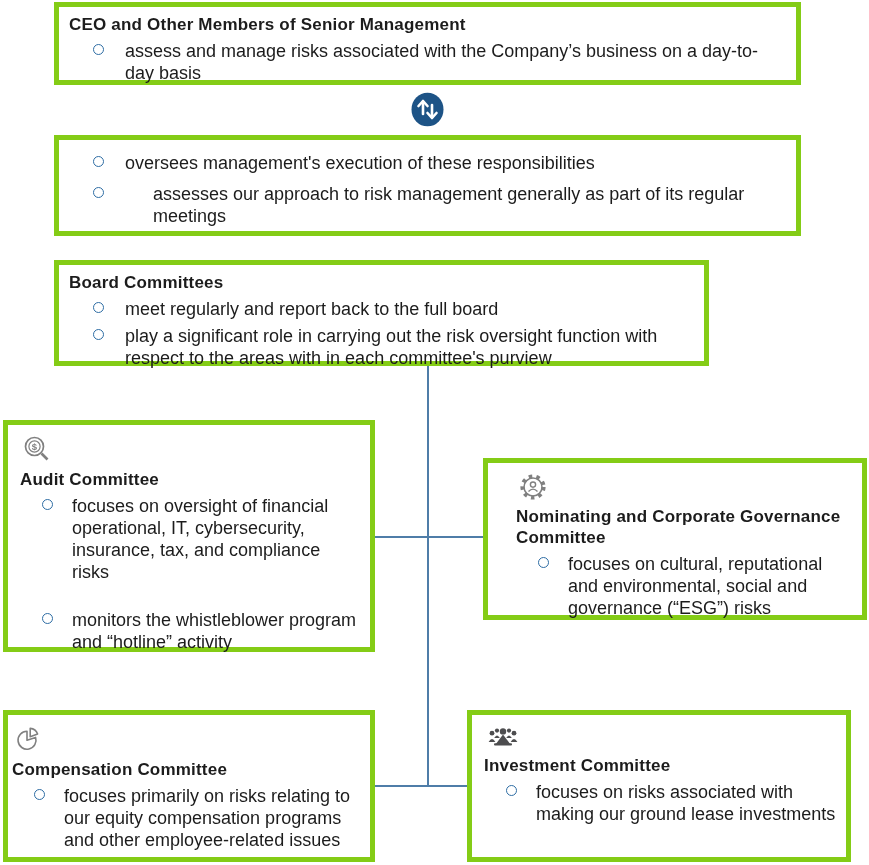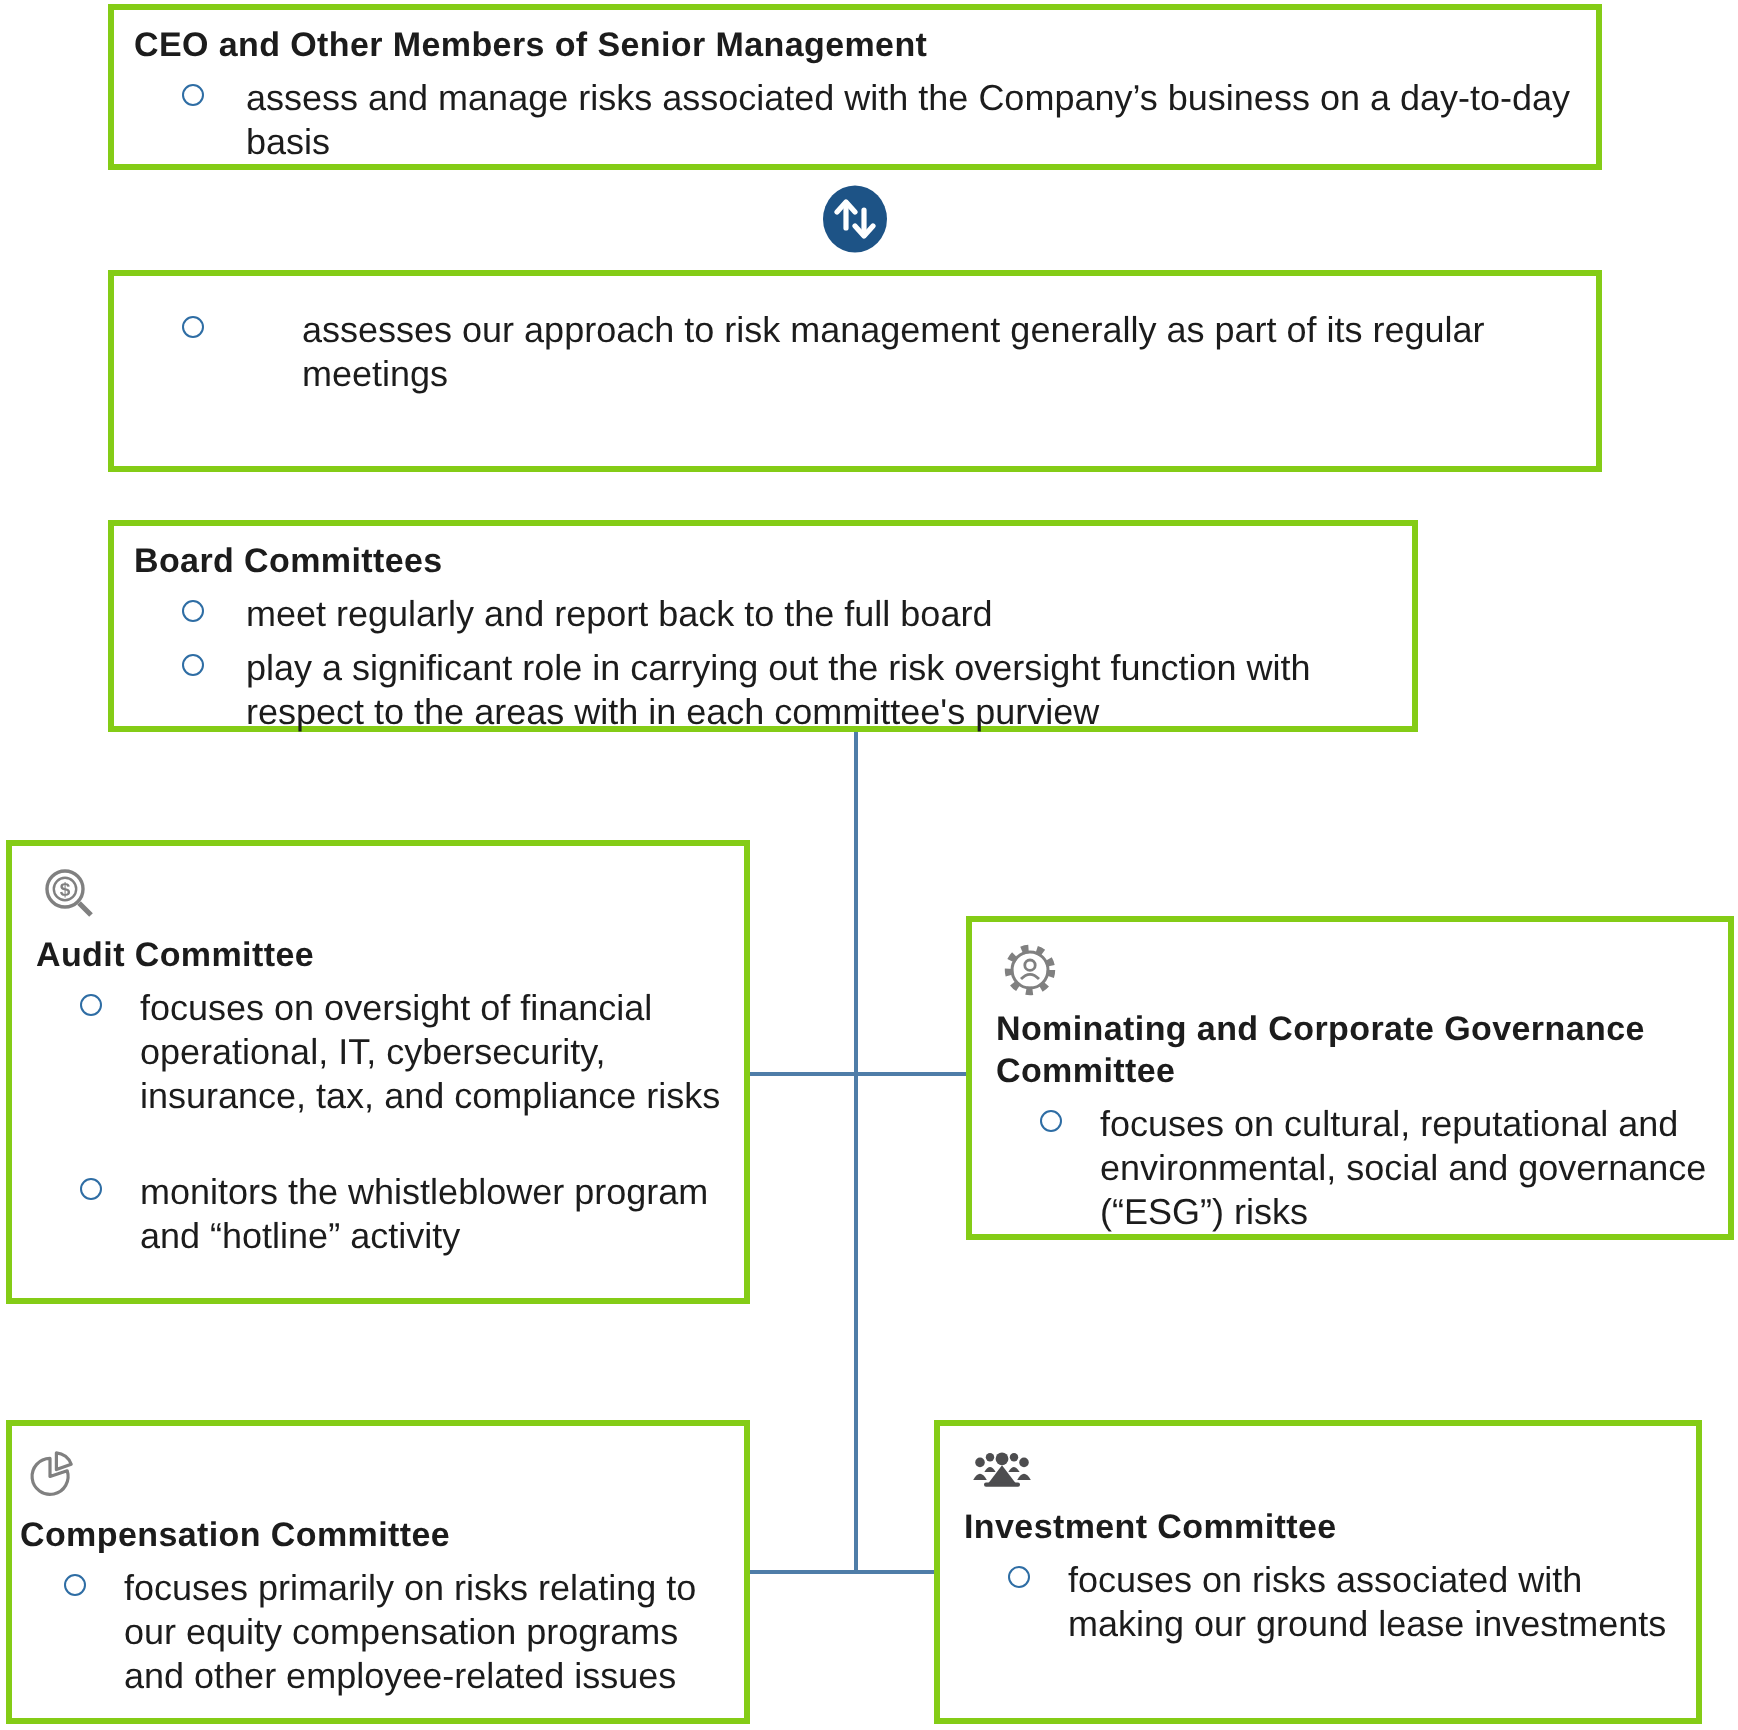--- a/index.html
+++ b/index.html
@@ -7,21 +7,21 @@
     position:relative;
     width:869px;height:865px;
     background:#ffffff;
     font-family:"Liberation Sans", sans-serif;
     color:#1c1c1c;
     overflow:hidden;
   }
   .box{
     position:absolute;
     background:#ffffff;
-    border:3px solid #84cc16;
+    border:5px solid #84cc16;
     box-sizing:border-box;
     padding:7px 10px 6px 10px;
   }
   .box-title{
     font-weight:bold;
     font-size:17px;
     line-height:21px;
     letter-spacing:.2px;
   }
   .bullets{
@@ -80,20 +80,24 @@
     <ul class="bullets">
       <li class="bullet">
         <span class="ring"></span>
         <span class="btext">assess and manage risks associated with the Company’s business on a day-to-day basis</span>
       </li>
     </ul>
   </div>
 
   <div class="box wide" style="left:54px;top:135px;width:747px;height:101px;">
     <ul class="bullets">
+      <li class="bullet">
+        <span class="ring"></span>
+        <span class="btext">oversees management's execution of these responsibilities</span>
+      </li>
       <li class="bullet" style="margin-top:9px;gap:28px;">
         <span class="ring"></span>
         <span class="btext">assesses our approach to risk management generally as part of its regular meetings</span>
       </li>
     </ul>
   </div>
 
   <div class="box wide" style="left:54px;top:260px;width:655px;height:106px;">
     <div class="box-title">Board Committees</div>
     <ul class="bullets">
@@ -123,21 +127,21 @@
         <span class="ring"></span>
         <span class="btext">focuses on oversight of financial operational, IT, cybersecurity, insurance, tax, and compliance risks</span>
       </li>
       <li class="bullet gap">
         <span class="ring"></span>
         <span class="btext">monitors the whistleblower program and “hotline” activity</span>
       </li>
     </ul>
   </div>
 
-  <div class="box committee" style="left:483px;top:458px;width:384px;height:162px;padding-left:12px;">
+  <div class="box committee" style="left:483px;top:458px;width:384px;height:162px;padding-left:28px;">
     <svg class="icon" width="30" height="30" viewBox="0 0 30 30" style="margin:2px 0 1px 2px;">
       <g stroke="#808080" fill="none">
         <circle cx="15" cy="15" r="10.5" stroke-width="4.2" stroke-dasharray="3.4 4.1"></circle>
         <circle cx="15" cy="15" r="9" stroke-width="1.5"></circle>
         <circle cx="15" cy="12.6" r="2.6" stroke-width="1.4"></circle>
         <path d="M10.5 19.5 Q15 14.8 19.5 19.5" stroke-width="1.4"></path>
       </g>
     </svg>
     <div class="box-title">Nominating and Corporate Governance Committee</div>
     <ul class="bullets">

